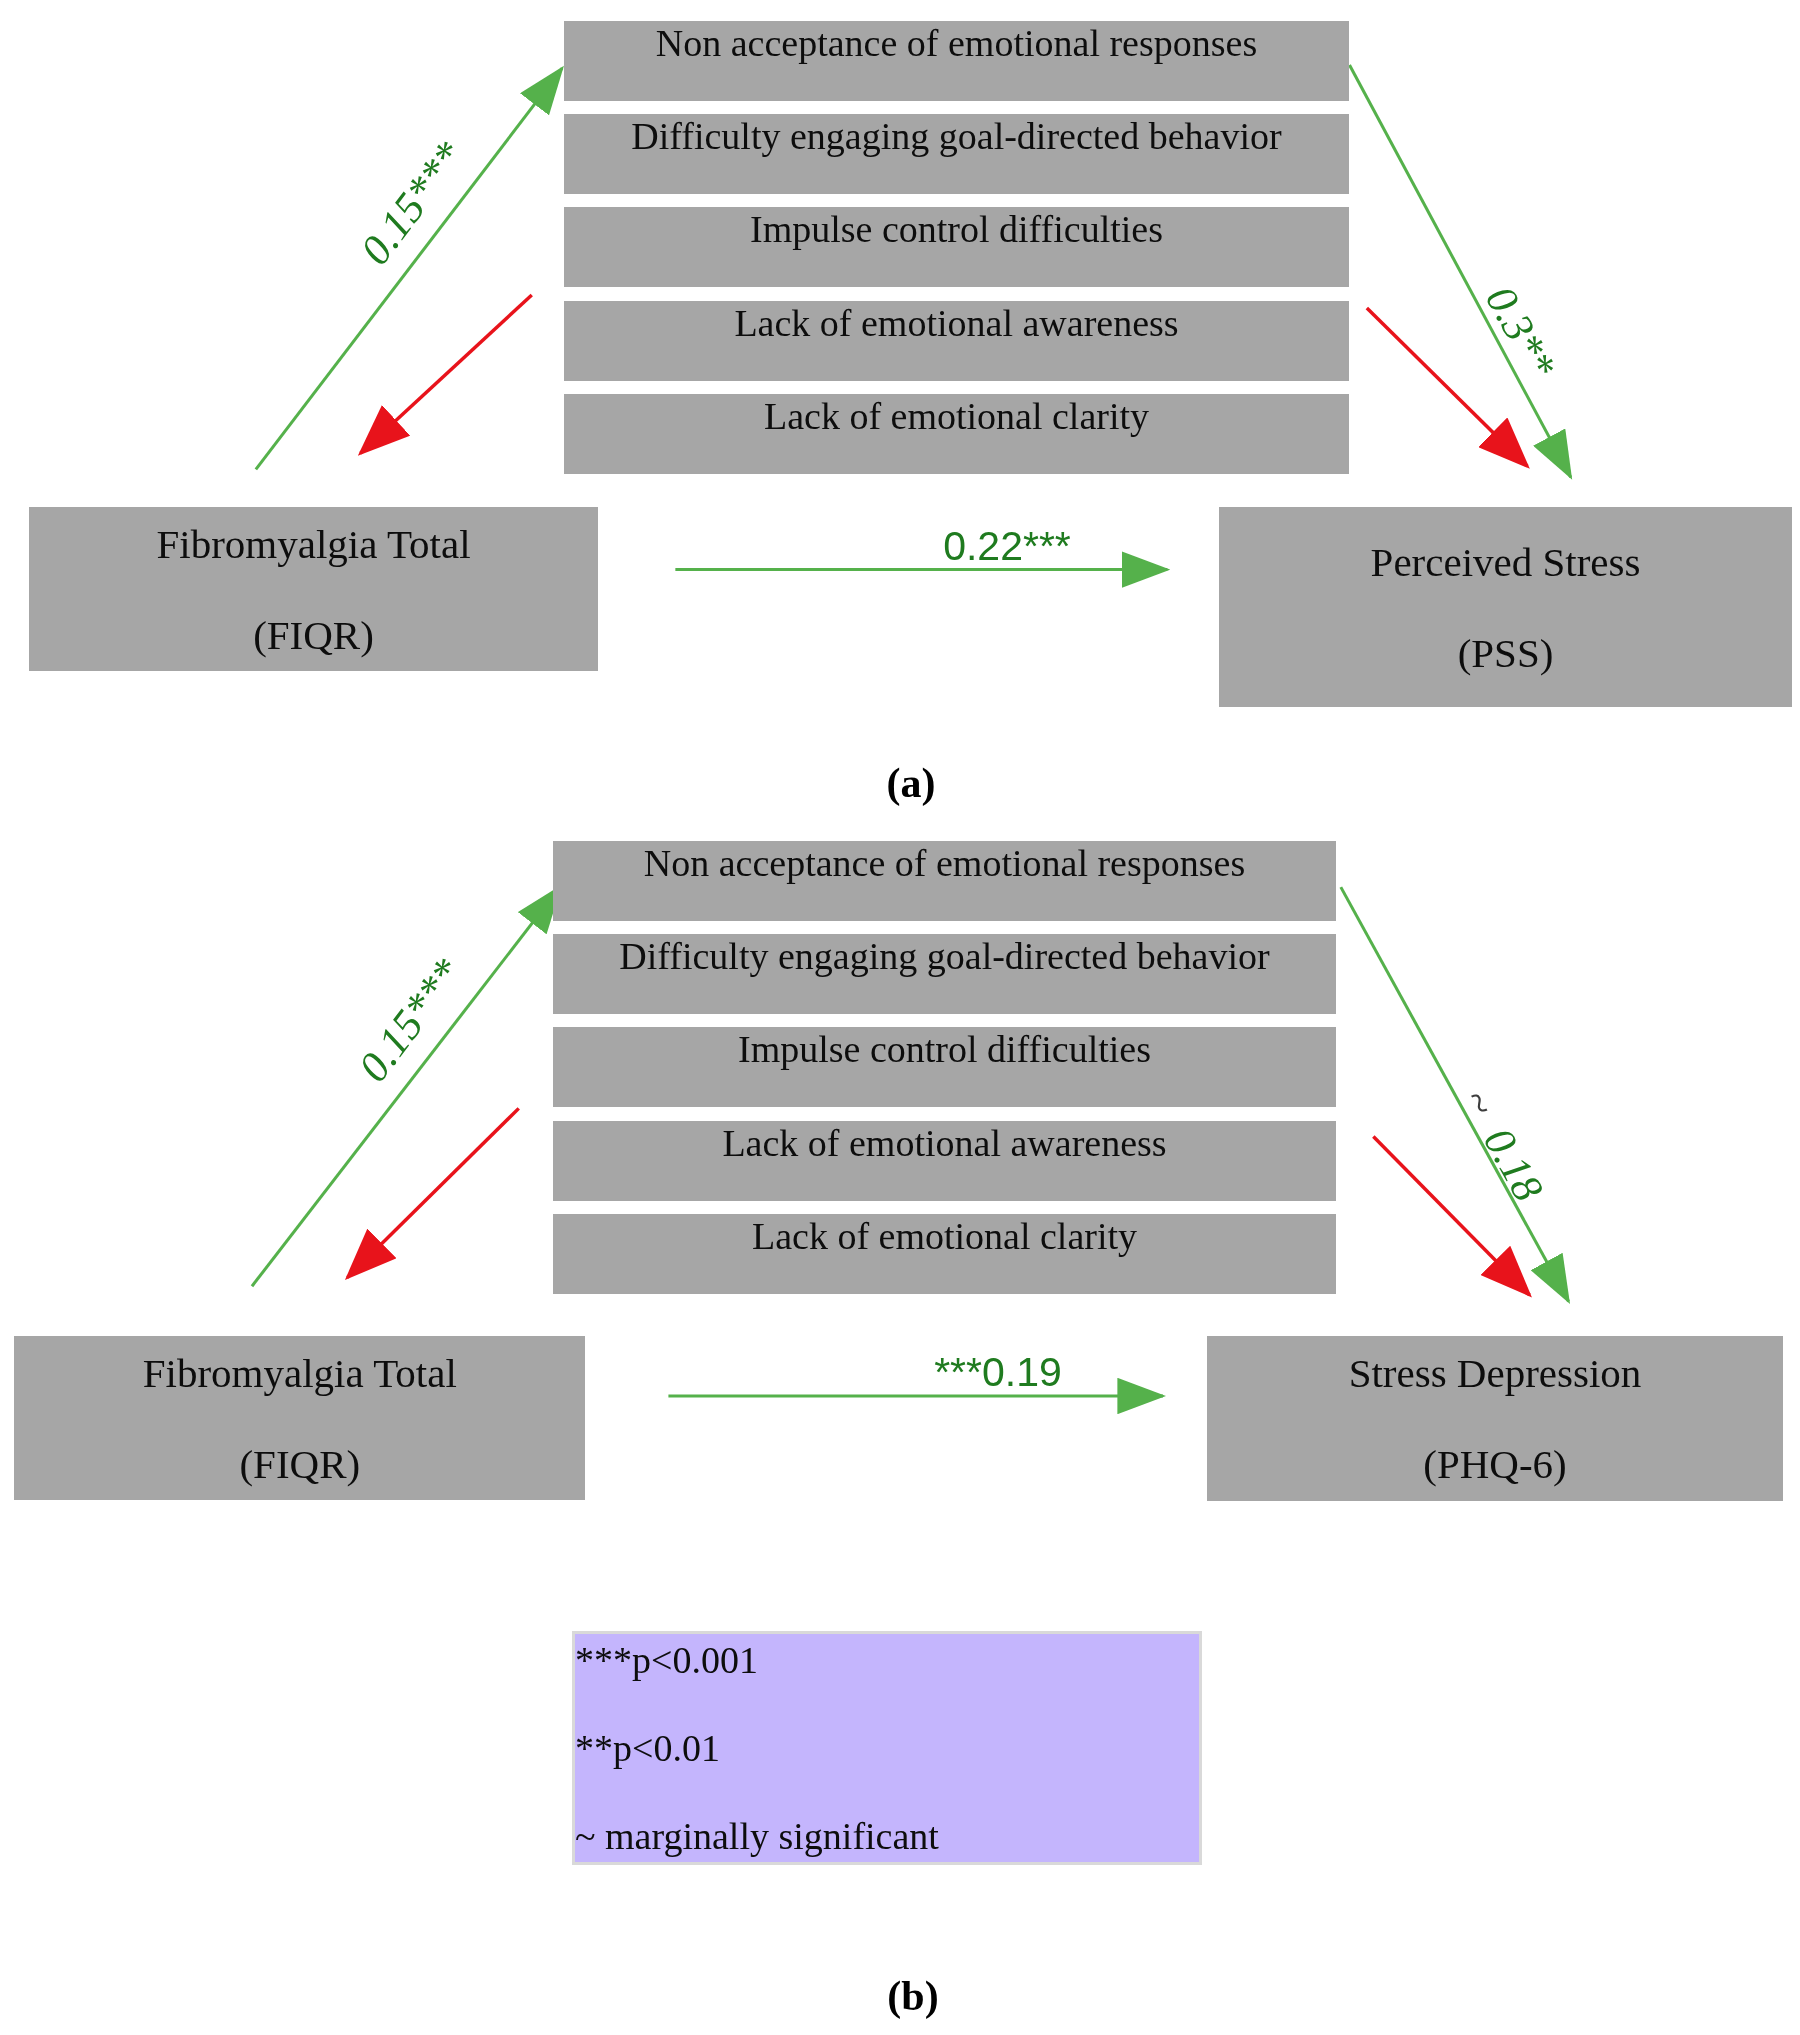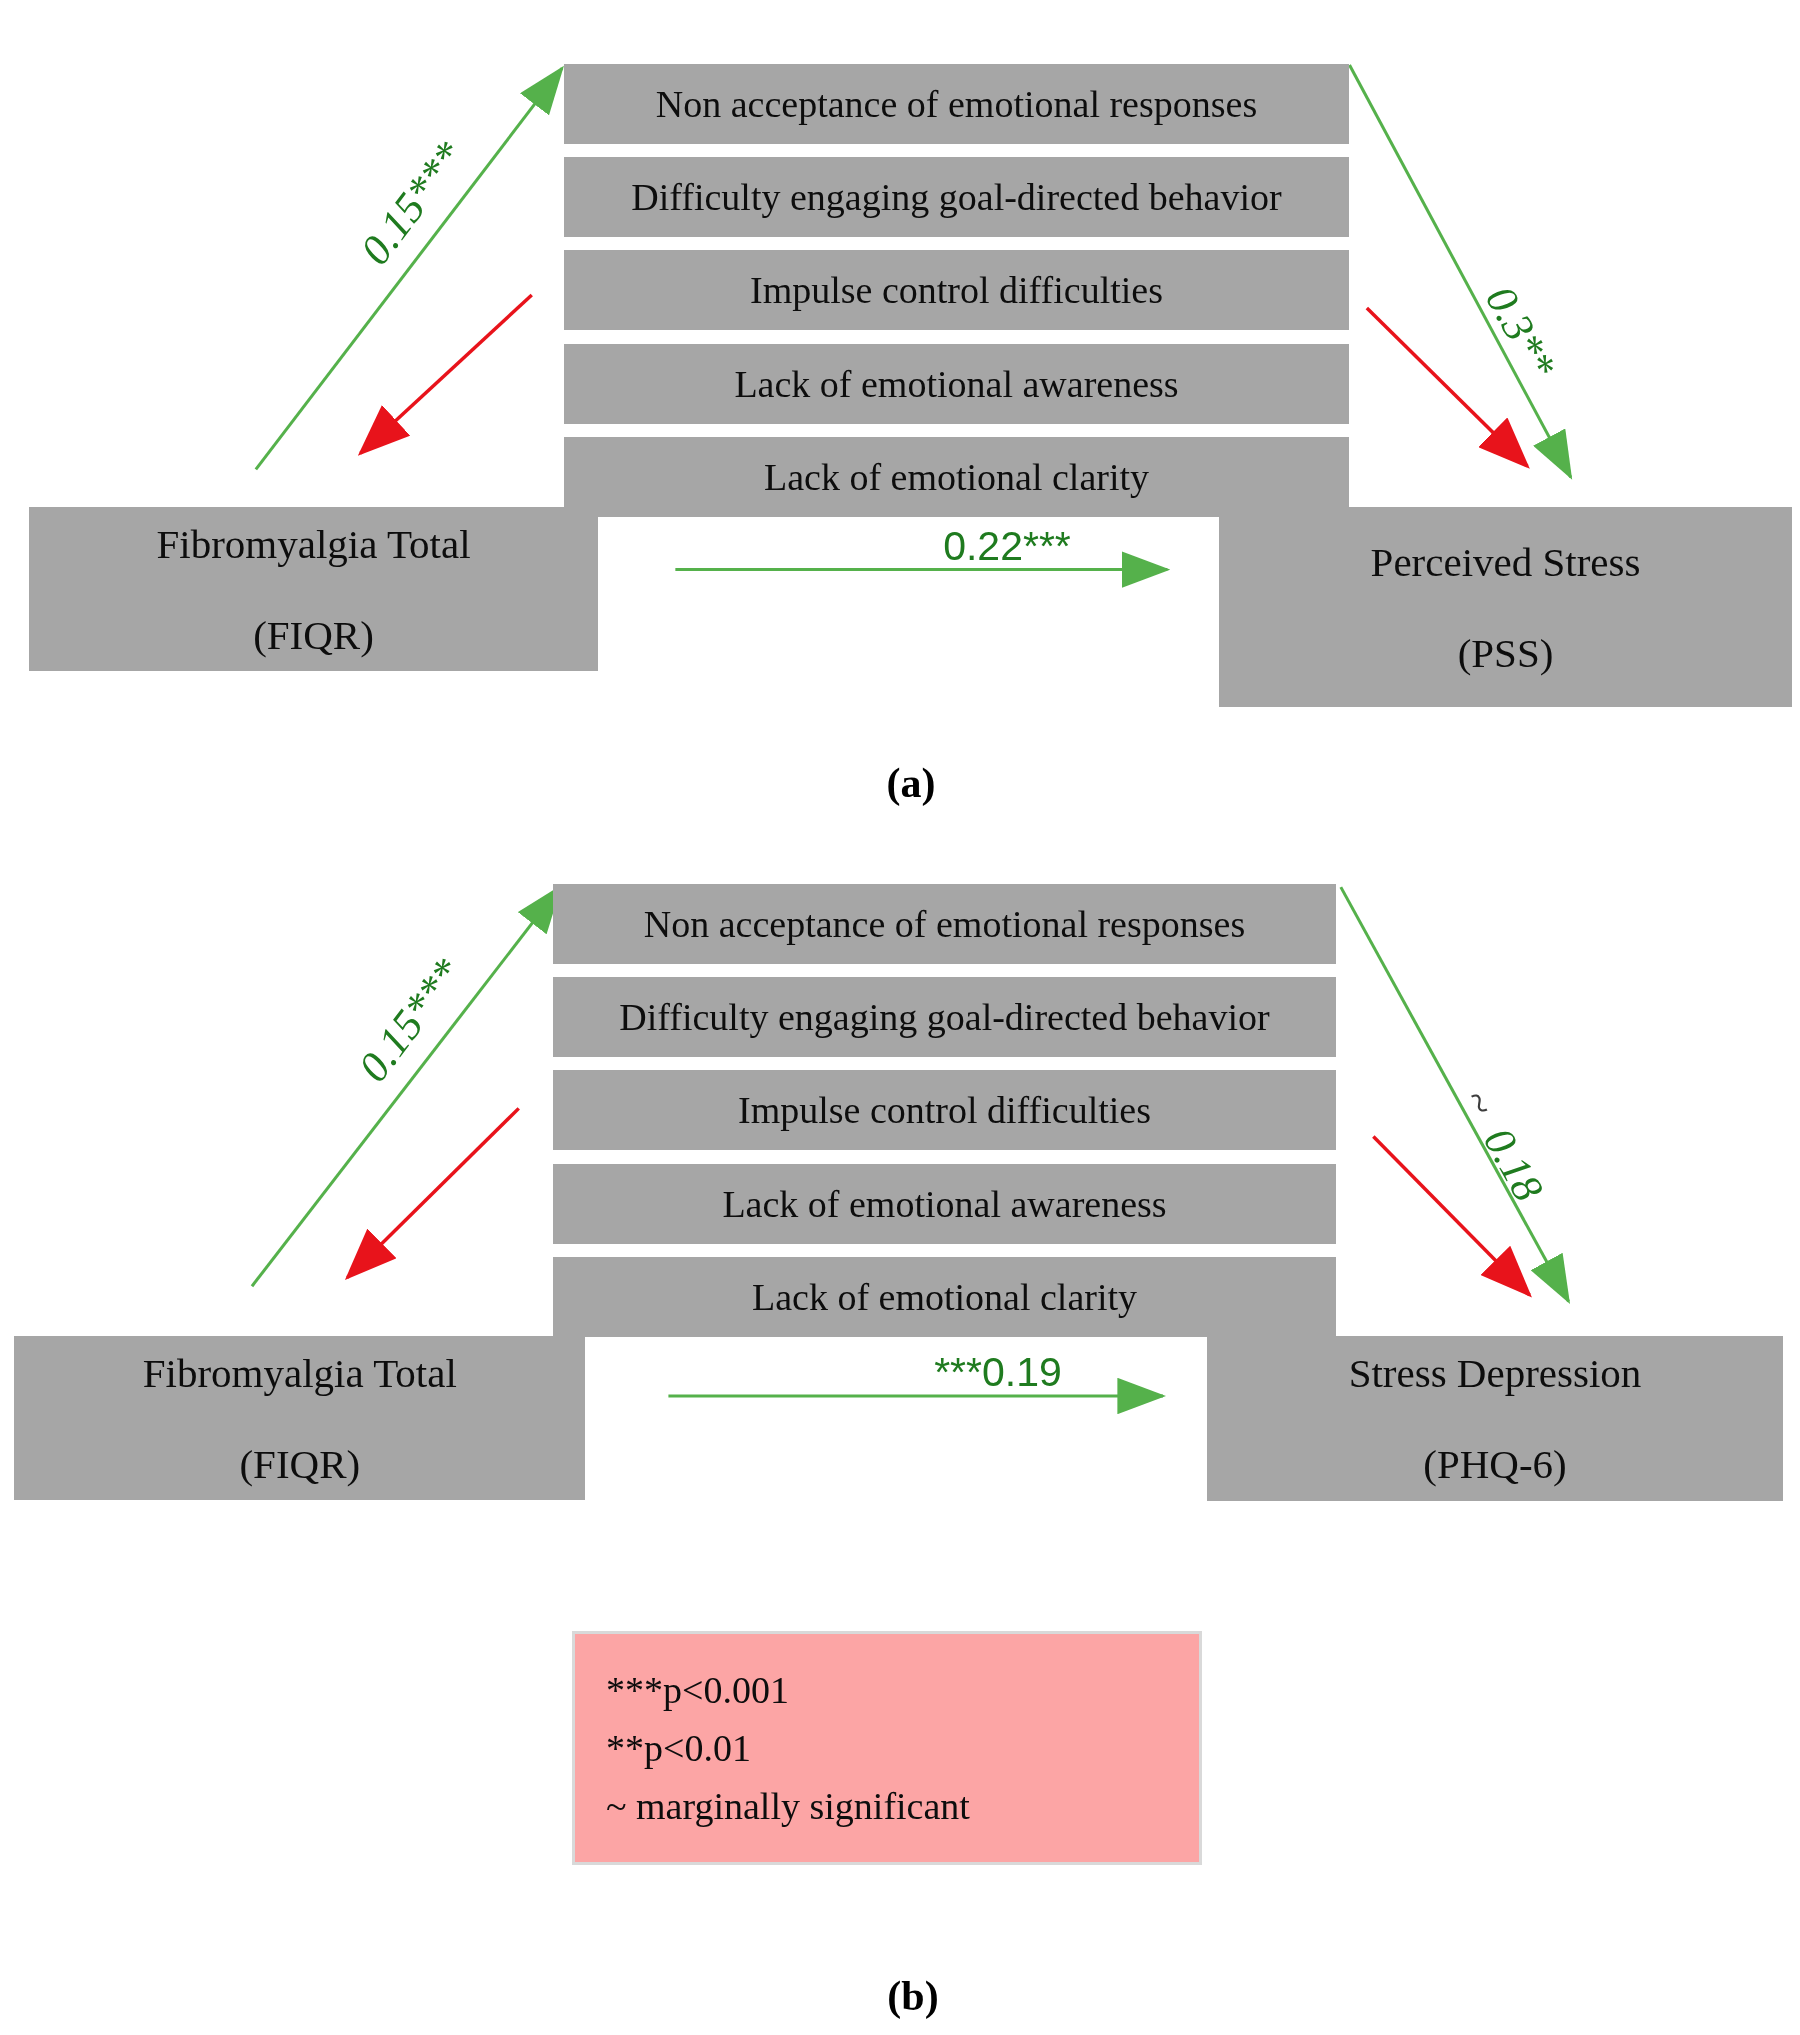--- a/index.html
+++ b/index.html
@@ -1,32 +1,32 @@
 <!DOCTYPE html>
 <html style="font-size:7px"><head>
 <meta charset="utf-8">
 <style>
   html,body{margin:0;padding:0;background:#ffffff;}
   .canvas{position:relative;width:1801px;height:2035px;background:#ffffff;
           font-family:"Liberation Serif", serif;color:#000;overflow:hidden;}
   .arrow-layer{position:absolute;left:0;top:0;width:1801px;height:2035px;}
   .gline{stroke:#55b14b;stroke-width:7;}
   .rline{stroke:#e8131b;stroke-width:8;}
-  .mbox{position:absolute;background:#a6a6a6;display:flex;align-items:center;justify-content:center;
-        font-size:38px;color:#0d0d0d;text-align:center;margin-top:43px;}
+  .mbox{position:absolute;background:#a6a6a6;display:flex;align-items:flex-start;justify-content:center;
+        font-size:38px;color:#0d0d0d;text-align:center;}
   .node{position:absolute;background:#a6a6a6;display:flex;flex-direction:column;align-items:center;
         justify-content:center;row-gap:43px;font-size:41px;color:#0d0d0d;text-align:center;}
   .coef{position:absolute;white-space:nowrap;color:#1f7b1f;}
   .coef-diag{font-size:43px;font-style:italic;font-family:"Liberation Serif", serif;}
   .coef-horiz{font-size:41px;font-family:"Liberation Sans", sans-serif;}
   .tilde{color:#3d3d3d;font-style:normal;margin-right:21px;}
   .caption{position:absolute;font-size:42px;font-weight:bold;transform:translate(-50%,-50%);}
-  .legend{position:absolute;left:572px;top:1631px;width:630px;height:234px;background:#fca5a5;
+  .legend{position:absolute;left:572px;top:1631px;width:630px;height:234px;background:#c4b5fd;
           border:3px solid #d9d9d9;box-sizing:border-box;display:flex;flex-direction:column;
-          justify-content:center;row-gap:14px;padding-left:31px;font-size:38px;color:#0d0d0d;}
+          justify-content:center;row-gap:44px;font-size:38px;color:#0d0d0d;}
   .legend-item{white-space:nowrap;}
 </style>
 </head>
 <body>
 
 <div class="canvas">
 
   <svg class="arrow-layer" viewBox="0 0 4150 4691" xmlns="http://www.w3.org/2000/svg">
     <defs>
       <marker id="gh" viewBox="0 0 16 12" markerWidth="16" markerHeight="12" refX="15" refY="6" orient="auto" markerUnits="strokeWidth">

